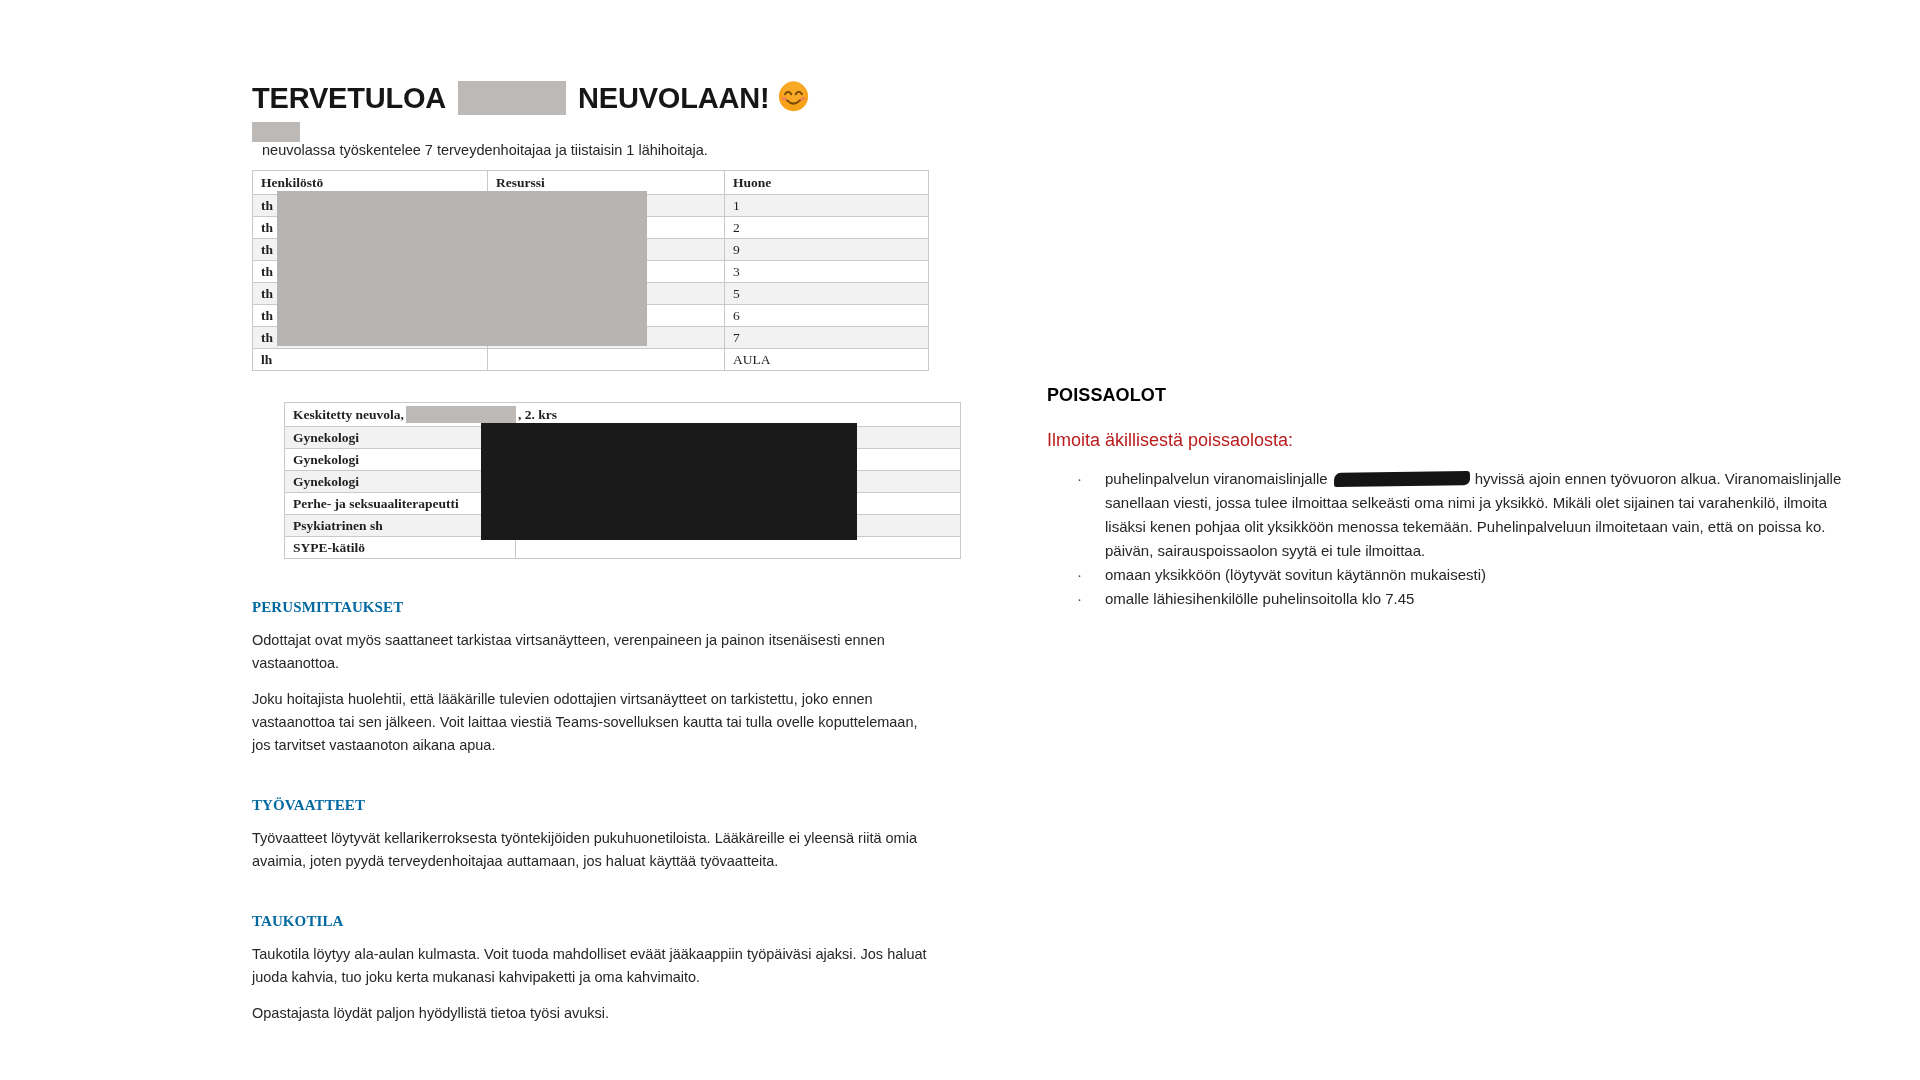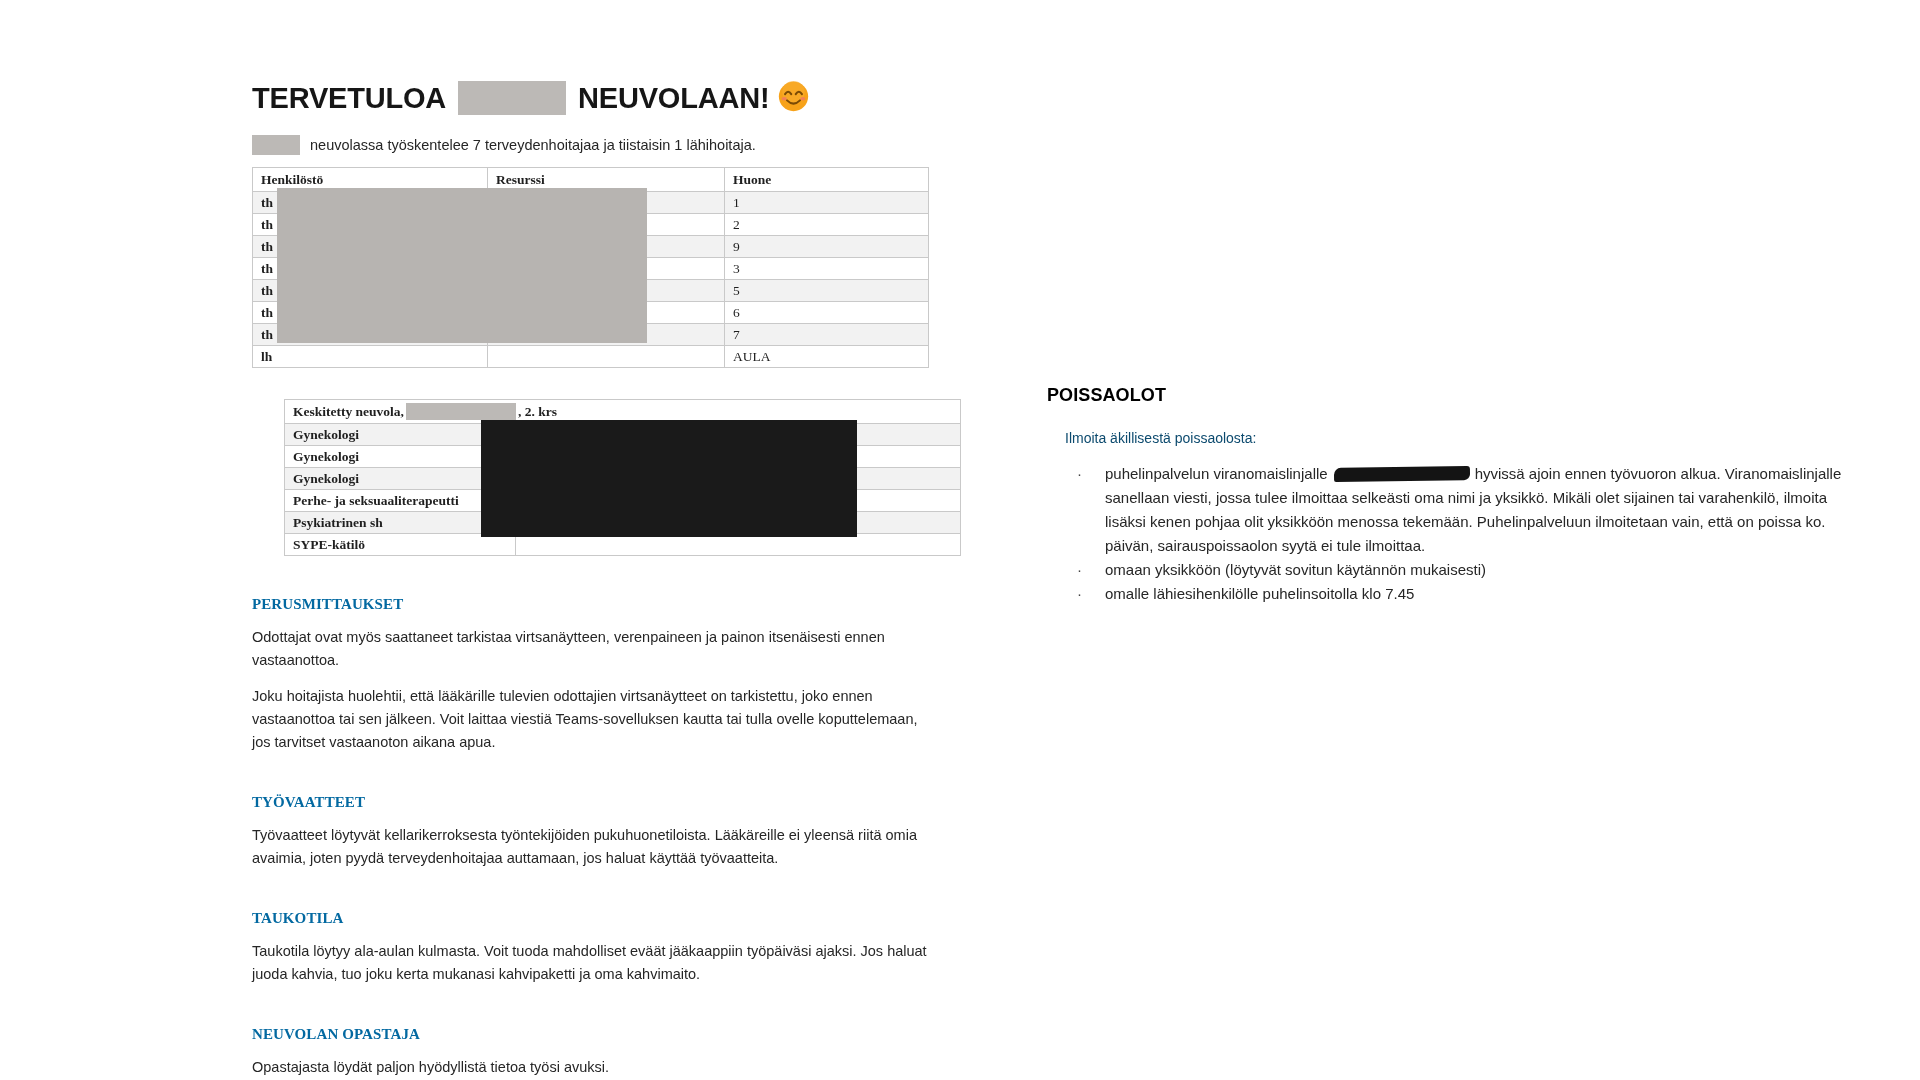--- a/index.html
+++ b/index.html
@@ -12,21 +12,21 @@
   .right-col{position:absolute;left:1047px;top:385px;width:812px;}
 
   
   .title-row{display:flex;align-items:center;height:40px;}
   .title-text{font-size:29px;font-weight:700;color:#161616;letter-spacing:-.2px;white-space:nowrap;}
   .redact-gray{background:#bcb9b6;display:inline-block;}
   .title-box{width:108px;height:34px;margin:0 12px;}
   .emoji{margin-left:9px;flex:none;}
 
   
-  .intro-row{display:flex;align-items:center;margin-top:17px;}
+  .intro-row{display:flex;align-items:flex-start;margin-top:4px;flex-direction:column;}
   .intro-box{width:48px;height:20px;flex:none;}
   .intro-text{font-size:14.5px;margin-left:10px;color:#262626;}
 
   
   .table-wrap{position:relative;}
   .table-wrap.t1{margin-top:12px;}
   .table-wrap.t2{margin-top:31px;padding-left:32px;}
   table{border-collapse:collapse;width:676px;table-layout:fixed;font-size:13.5px;color:#1f1f1f;}
   td,th{border:1px solid #c9c9c9;padding:1px 8px;height:19px;line-height:16px;text-align:left;
         overflow:hidden;white-space:nowrap;font-weight:400;font-family:Liberation Serif, serif;}
@@ -37,21 +37,21 @@
   .overlay{position:absolute;}
   .overlay-gray{background:#b7b4b1;left:25px;top:21px;width:370px;height:155px;}
   .overlay-black{background:#1a1a1a;left:229px;top:21px;width:376px;height:117px;}
 
   
   .section-heading{font-size:15px;font-weight:700;color:#0369a1;margin:40px 0 0;letter-spacing:.1px;font-family:Liberation Serif, serif;}
   p.body{font-size:14.5px;line-height:23px;margin:13px 0 0;color:#262626;}
 
   
   .rc-heading{font-size:18px;font-weight:700;color:#000000;margin:0;letter-spacing:.1px;}
-  .rc-intro{font-size:14px;margin:24px 18px 0;color:#0c4a6e;}
+  .rc-intro{font-size:18px;margin:24px 0 0;color:#b91c1c;}
   ul.absence-list{list-style:none;margin:16px 0 0;padding:0 0 0 30px;}
   ul.absence-list li{position:relative;padding-left:28px;font-size:15px;line-height:24px;
                      color:#262626;margin:0;}
   ul.absence-list .marker{position:absolute;left:0;top:0;color:#444;}
   .black-redact{display:inline-block;width:136px;height:14px;background:#141414;
                 border-radius:7px 3px 6px 2px;vertical-align:-2px;
                 transform:rotate(-.8deg);margin:0 5px 0 6px;}
 </style>
 </head>
 <body>
@@ -186,21 +186,20 @@
   <h2 class="section-heading">PERUSMITTAUKSET</h2>
   <p class="body">Odottajat ovat myös saattaneet tarkistaa virtsanäytteen, verenpaineen ja painon itsenäisesti ennen vastaanottoa.</p>
   <p class="body">Joku hoitajista huolehtii, että lääkärille tulevien odottajien virtsanäytteet on tarkistettu, joko ennen vastaanottoa tai sen jälkeen. Voit laittaa viestiä Teams-sovelluksen kautta tai tulla ovelle koputtelemaan, jos tarvitset vastaanoton aikana apua.</p>
 
   <h2 class="section-heading">TYÖVAATTEET</h2>
   <p class="body">Työvaatteet löytyvät kellarikerroksesta työntekijöiden pukuhuonetiloista. Lääkäreille ei yleensä riitä omia avaimia, joten pyydä terveydenhoitajaa auttamaan, jos haluat käyttää työvaatteita.</p>
 
   <h2 class="section-heading">TAUKOTILA</h2>
   <p class="body">Taukotila löytyy ala-aulan kulmasta. Voit tuoda mahdolliset eväät jääkaappiin työpäiväsi ajaksi. Jos haluat juoda kahvia, tuo joku kerta mukanasi kahvipaketti ja oma kahvimaito.</p>
 
-  <h2 class="section-heading">NEUVOLAN OPASTAJA</h2>
   <p class="body">Opastajasta löydät paljon hyödyllistä tietoa työsi avuksi.</p>
 
 </div>
 
 <div class="right-col">
   <h2 class="rc-heading">POISSAOLOT</h2>
   <p class="rc-intro">Ilmoita äkillisestä poissaolosta:</p>
   <ul class="absence-list">
     <li>
       <span class="marker">·</span>

